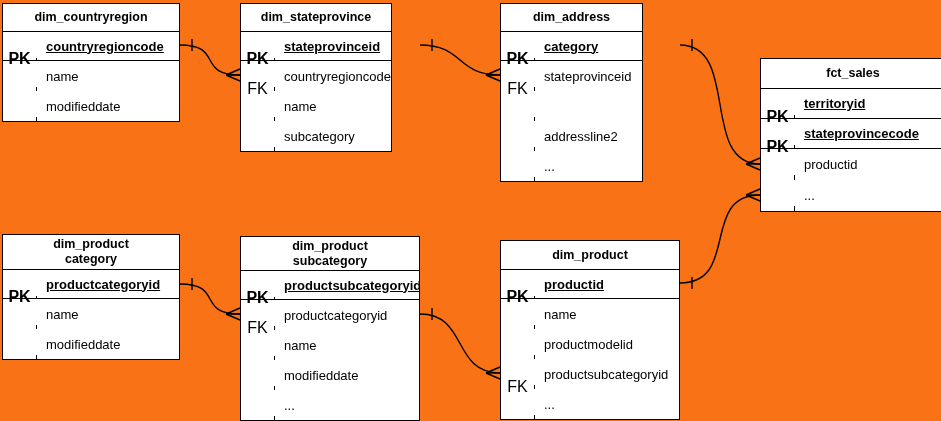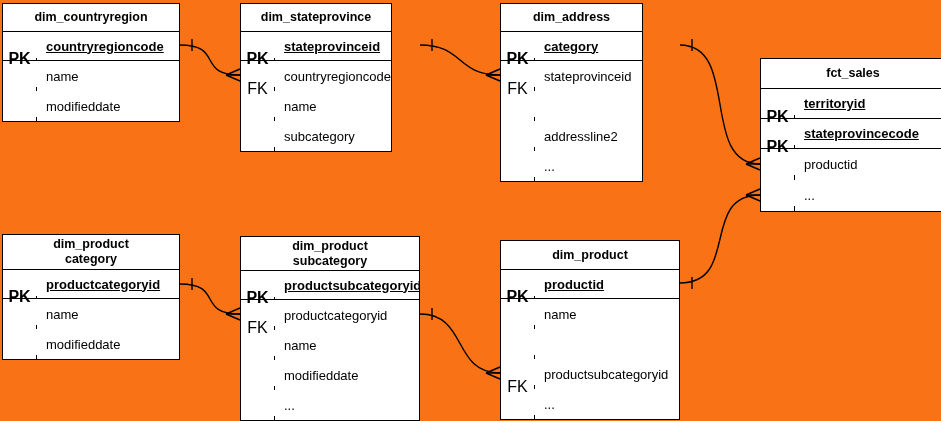--- a/index.html
+++ b/index.html
@@ -215,20 +215,21 @@
     <div class="e-row pk r29">
       <div class="e-key">PK</div>
       <div class="e-field">productid</div>
     </div>
     <div class="e-row r30">
       <div class="e-key"></div>
       <div class="e-field">name</div>
     </div>
     <div class="e-row r30">
       <div class="e-key"></div>
+      <div class="e-field">productmodelid</div>
     </div>
     <div class="e-row r30">
       <div class="e-key">FK</div>
       <div class="e-field">productsubcategoryid</div>
     </div>
     <div class="e-row r30">
       <div class="e-key"></div>
       <div class="e-field">...</div>
     </div>
   </div>

